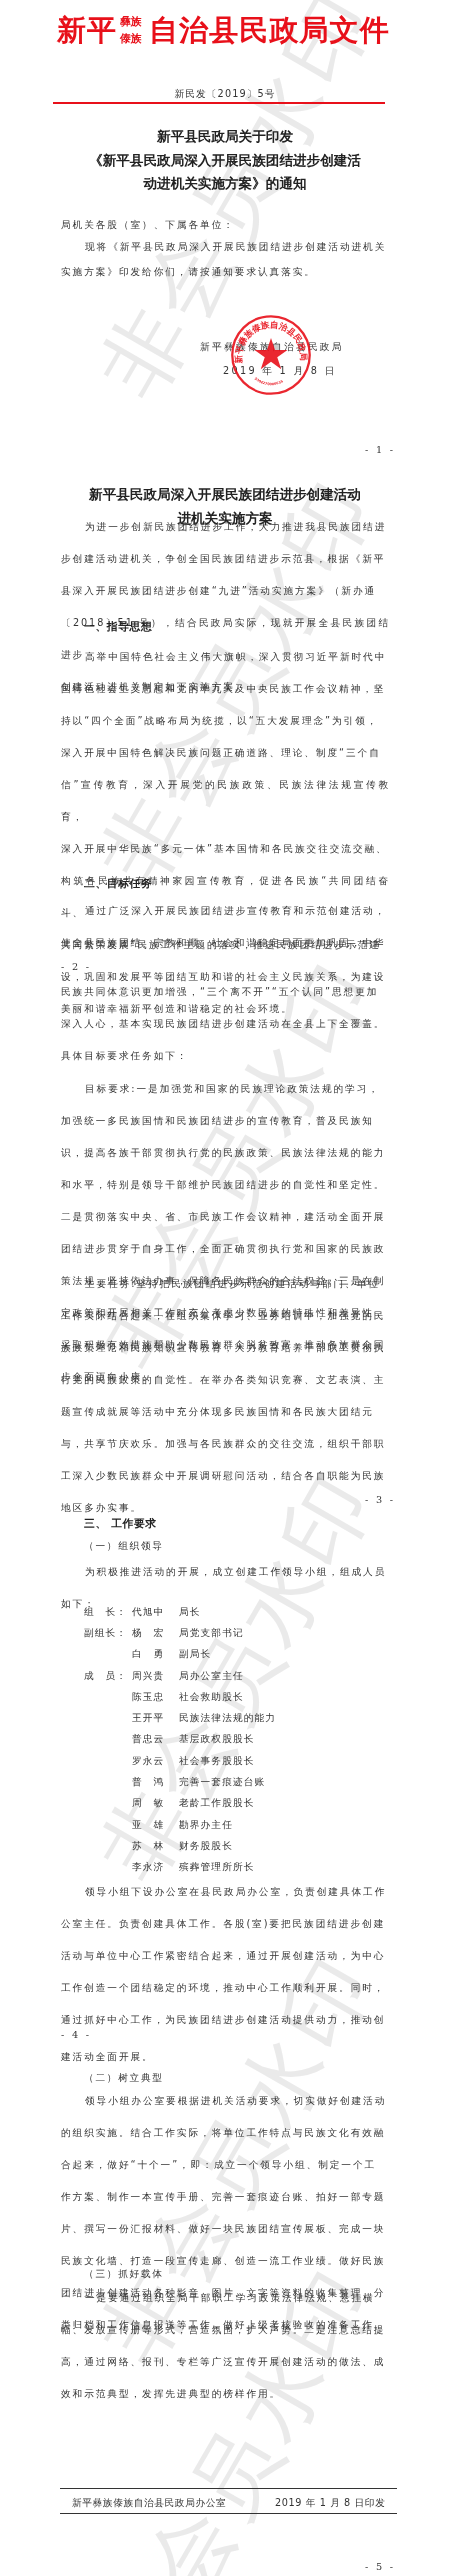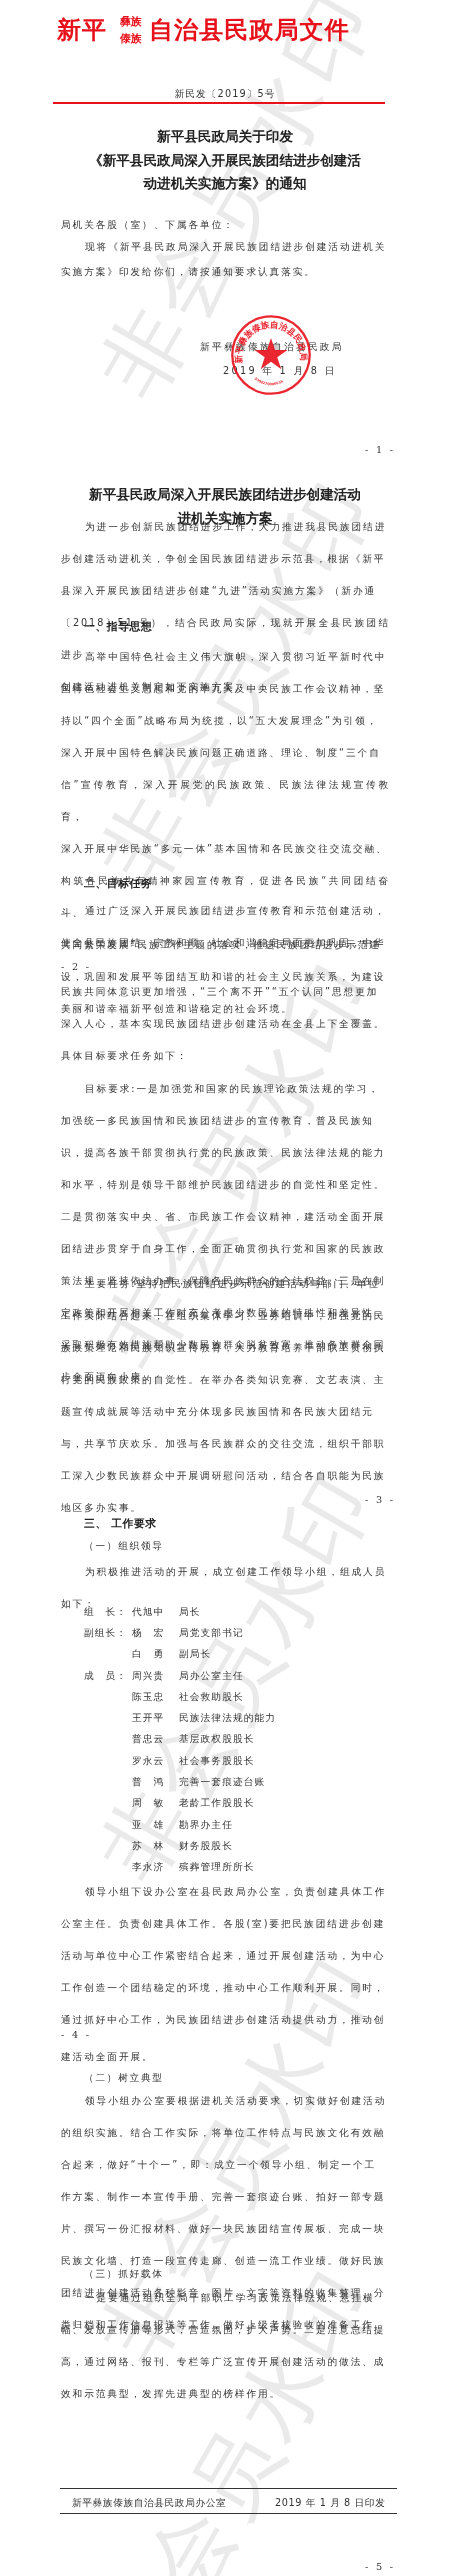--- a/index.html
+++ b/index.html
@@ -1,20 +1,20 @@
 <!DOCTYPE html>
 <html style="font-size:9px"><head>
 <meta charset="utf-8">
 <style>
   html, body { margin: 0; padding: 0; background: #ffffff; }
   body { width: 450px; height: 2576px; position: relative; overflow: hidden;
          font-family: "DejaVu Serif", "Liberation Serif", serif; color: #333; }
   .abs { position: absolute; }
   .header-title { left: 0; top: 10.2px; width: 450px; height: 40px; color: #e8101a; }
-  .ht-big { position: absolute; top: 0; font-size: 24px; font-weight: bold; line-height: 40px;
+  .ht-big { position: absolute; top: 0; font-size: 29px; font-weight: bold; line-height: 40px;
             font-family: "DejaVu Serif", serif; letter-spacing: 1.1px; }
   .ht-small { position: absolute; font-size: 10.8px; font-weight: bold; line-height: 13.6px;
               font-family: "DejaVu Serif", serif; }
   .docno { left: 0; width: 450px; top: 88px; text-align: center; font-size: 9.7px; color: #333;
            font-family: "DejaVu Sans", sans-serif; letter-spacing: 1.1px; }
   .redline { left: 53px; width: 332px; top: 102px; height: 2.3px; background: #e8101a; }
   .title-block { left: 0; width: 450px; text-align: center; font-size: 13.6px; font-weight: bold;
                  line-height: 20.4px; color: #222; font-family: "DejaVu Serif", serif; }
   .para { left: 61px; width: 329px; font-size: 9.7px; line-height: 32px; color: #333;
           font-family: "DejaVu Sans", sans-serif; letter-spacing: 1.9px; text-align: justify; }

